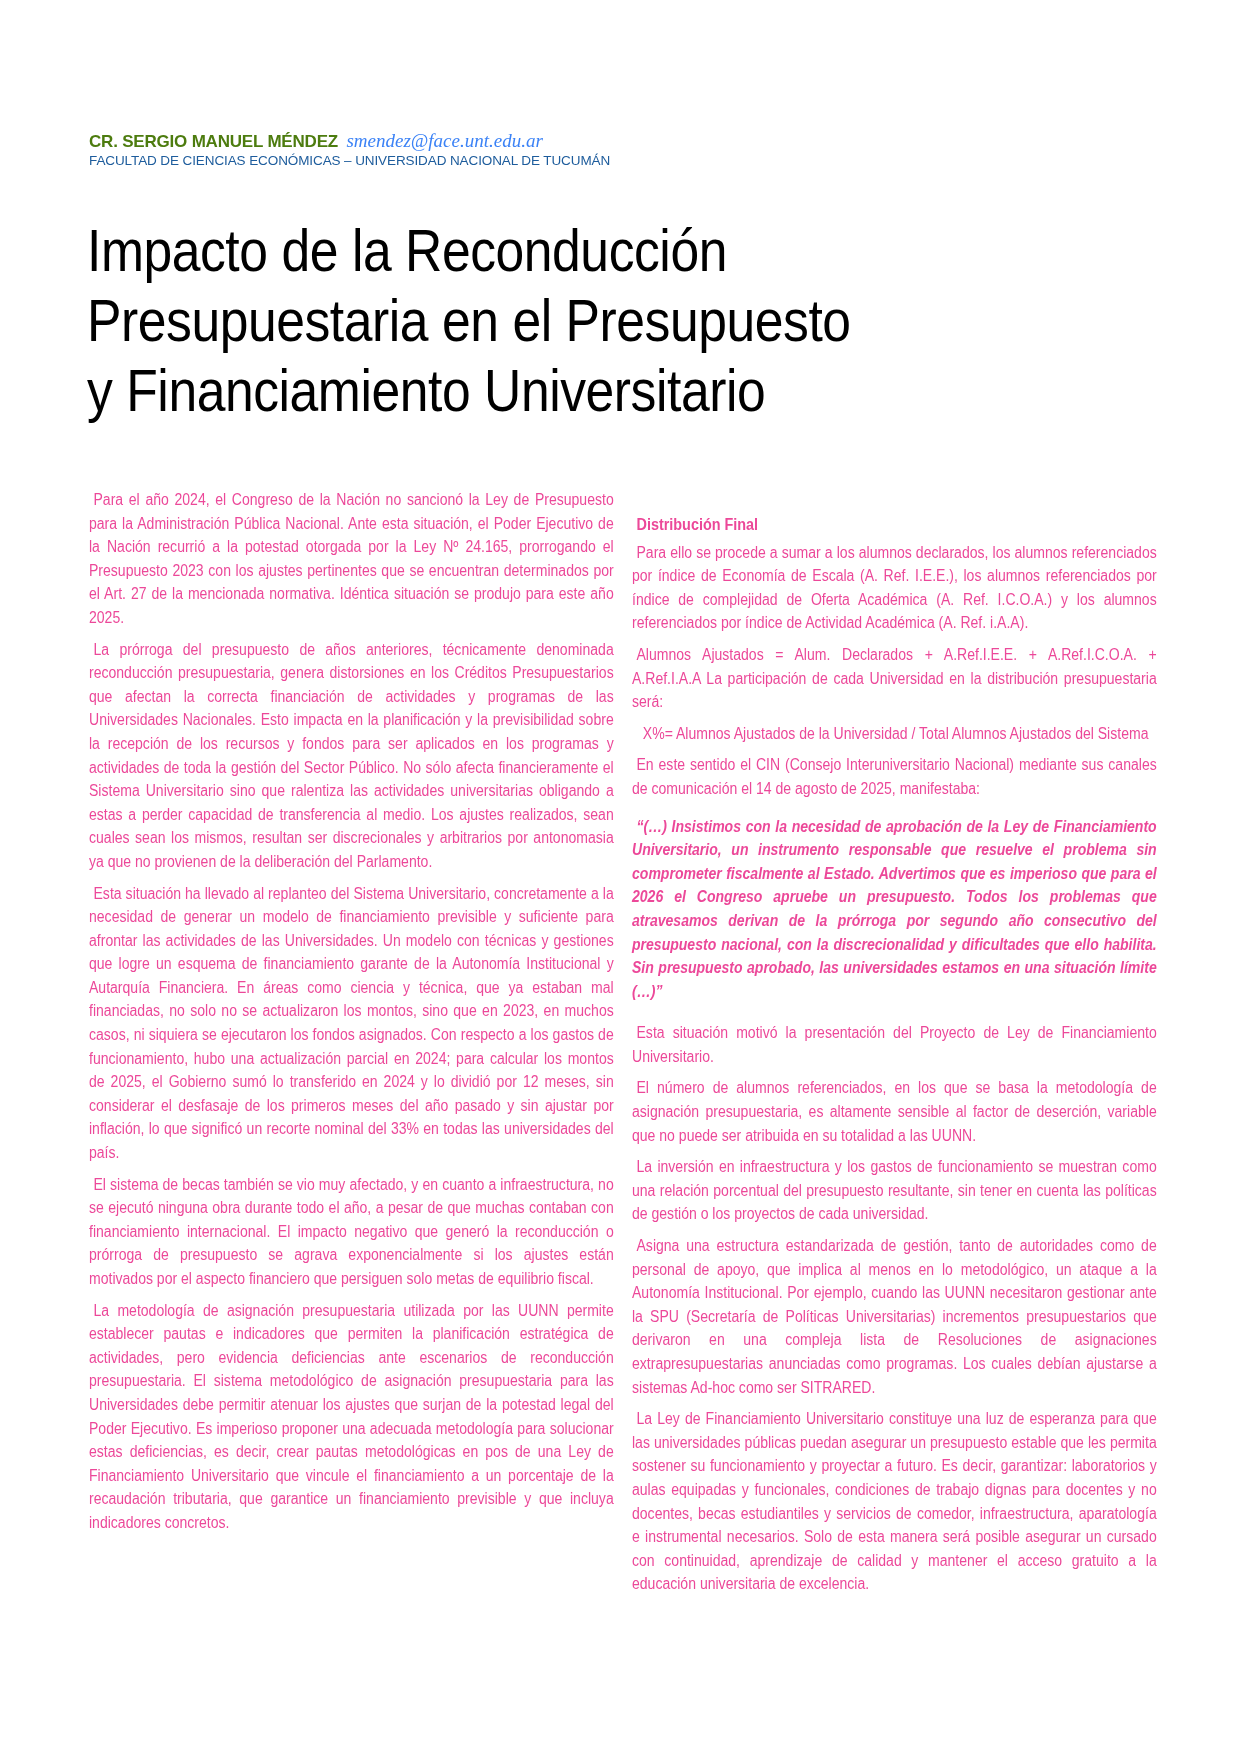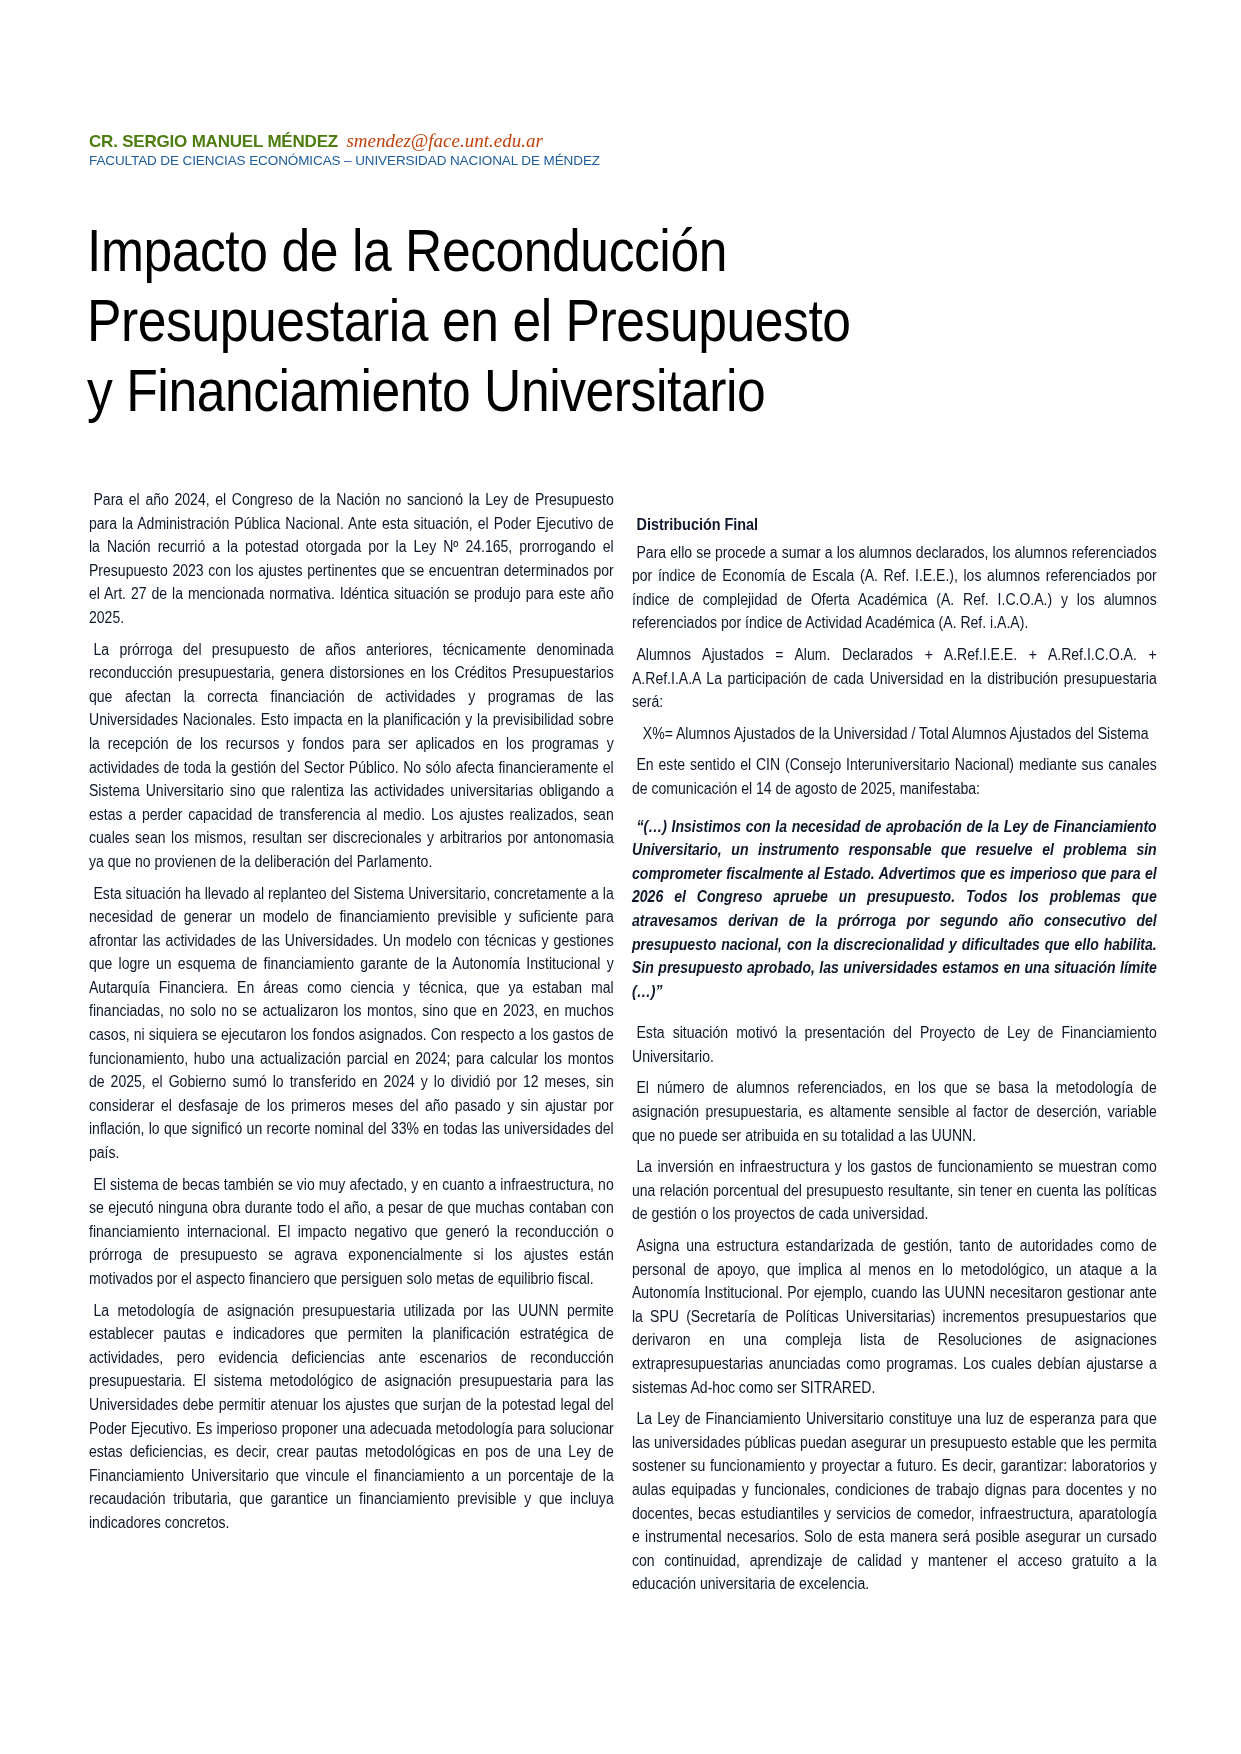--- a/index.html
+++ b/index.html
@@ -2,50 +2,50 @@
 <html><head>
   <meta charset="utf-8">
   <style>
     html, body { margin: 0; padding: 0; background: #ffffff; }
     body { width: 1241px; height: 1754px; position: relative; overflow: hidden; }
     .page { position: absolute; left: 0; top: 0; width: 1241px; height: 1754px; background: #fff; }
 
     .author-block { position: absolute; left: 89px; top: 131px; width: 1000px; }
     .author-line { font-family: "Liberation Sans", sans-serif; white-space: nowrap; line-height: 20px; height: 22px; }
     .author-name { color: #4d7c0f; font-weight: bold; font-size: 17px; letter-spacing: -0.2px; }
-    .author-email { color: #c2410c; font-family: "Liberation Serif", serif; font-style: italic; font-size: 19px; margin-left: 4px; }
+    .author-email { color: #3b82f6; font-family: "Liberation Serif", serif; font-style: italic; font-size: 19px; margin-left: 4px; }
     .affiliation { font-family: "Liberation Sans", sans-serif; color: #1d5c9c; font-size: 13.5px; letter-spacing: -0.1px; margin-top: 0px; white-space: nowrap; }
 
     .title { position: absolute; left: 87px; top: 216px; width: 1050px; margin: 0;
       font-family: "Liberation Sans", sans-serif; font-weight: normal; font-size: 60px; line-height: 70px;
       color: #000; transform: scaleX(0.86); transform-origin: left top; letter-spacing: -0.5px; }
     .title span { display: block; white-space: nowrap; }
 
     .col { position: absolute; top: 488px; width: 525px; font-family: "Liberation Sans", sans-serif;
-      font-size: 15.6px; line-height: 23.6px; color: #0f172a; }
+      font-size: 15.6px; line-height: 23.6px; color: #ec4899; }
     .col-left { left: 89px; }
     .col-right { left: 632px; top: 491px; margin-top: 22px; }
     .col p { margin: 0 0 8px 0; text-align: justify; text-indent: 5px; }
     .col .inner { transform: scaleX(0.9); transform-origin: left top; width: 583px; }
 
     .section-heading { font-weight: bold; font-size: 16px; margin: 0 0 4px 5px; text-align: left; }
     .quote { font-style: italic; font-weight: bold; margin-top: 14px !important; margin-bottom: 18px !important; }
     .formula { text-indent: 12px !important; }
   </style>
 </head>
 <body>
 
 <div class="page">
 
   <div class="author-block">
     <div class="author-line">
       <span class="author-name">CR. SERGIO MANUEL MÉNDEZ</span>
       <span class="author-email">smendez@face.unt.edu.ar</span>
     </div>
-    <div class="affiliation">FACULTAD DE CIENCIAS ECONÓMICAS – UNIVERSIDAD NACIONAL DE MÉNDEZ</div>
+    <div class="affiliation">FACULTAD DE CIENCIAS ECONÓMICAS – UNIVERSIDAD NACIONAL DE TUCUMÁN</div>
   </div>
 
   <h1 class="title">
     <span>Impacto de la Reconducción</span>
     <span>Presupuestaria en el Presupuesto</span>
     <span>y Financiamiento Universitario</span>
   </h1>
 
   <div class="col col-left">
     <div class="inner">

